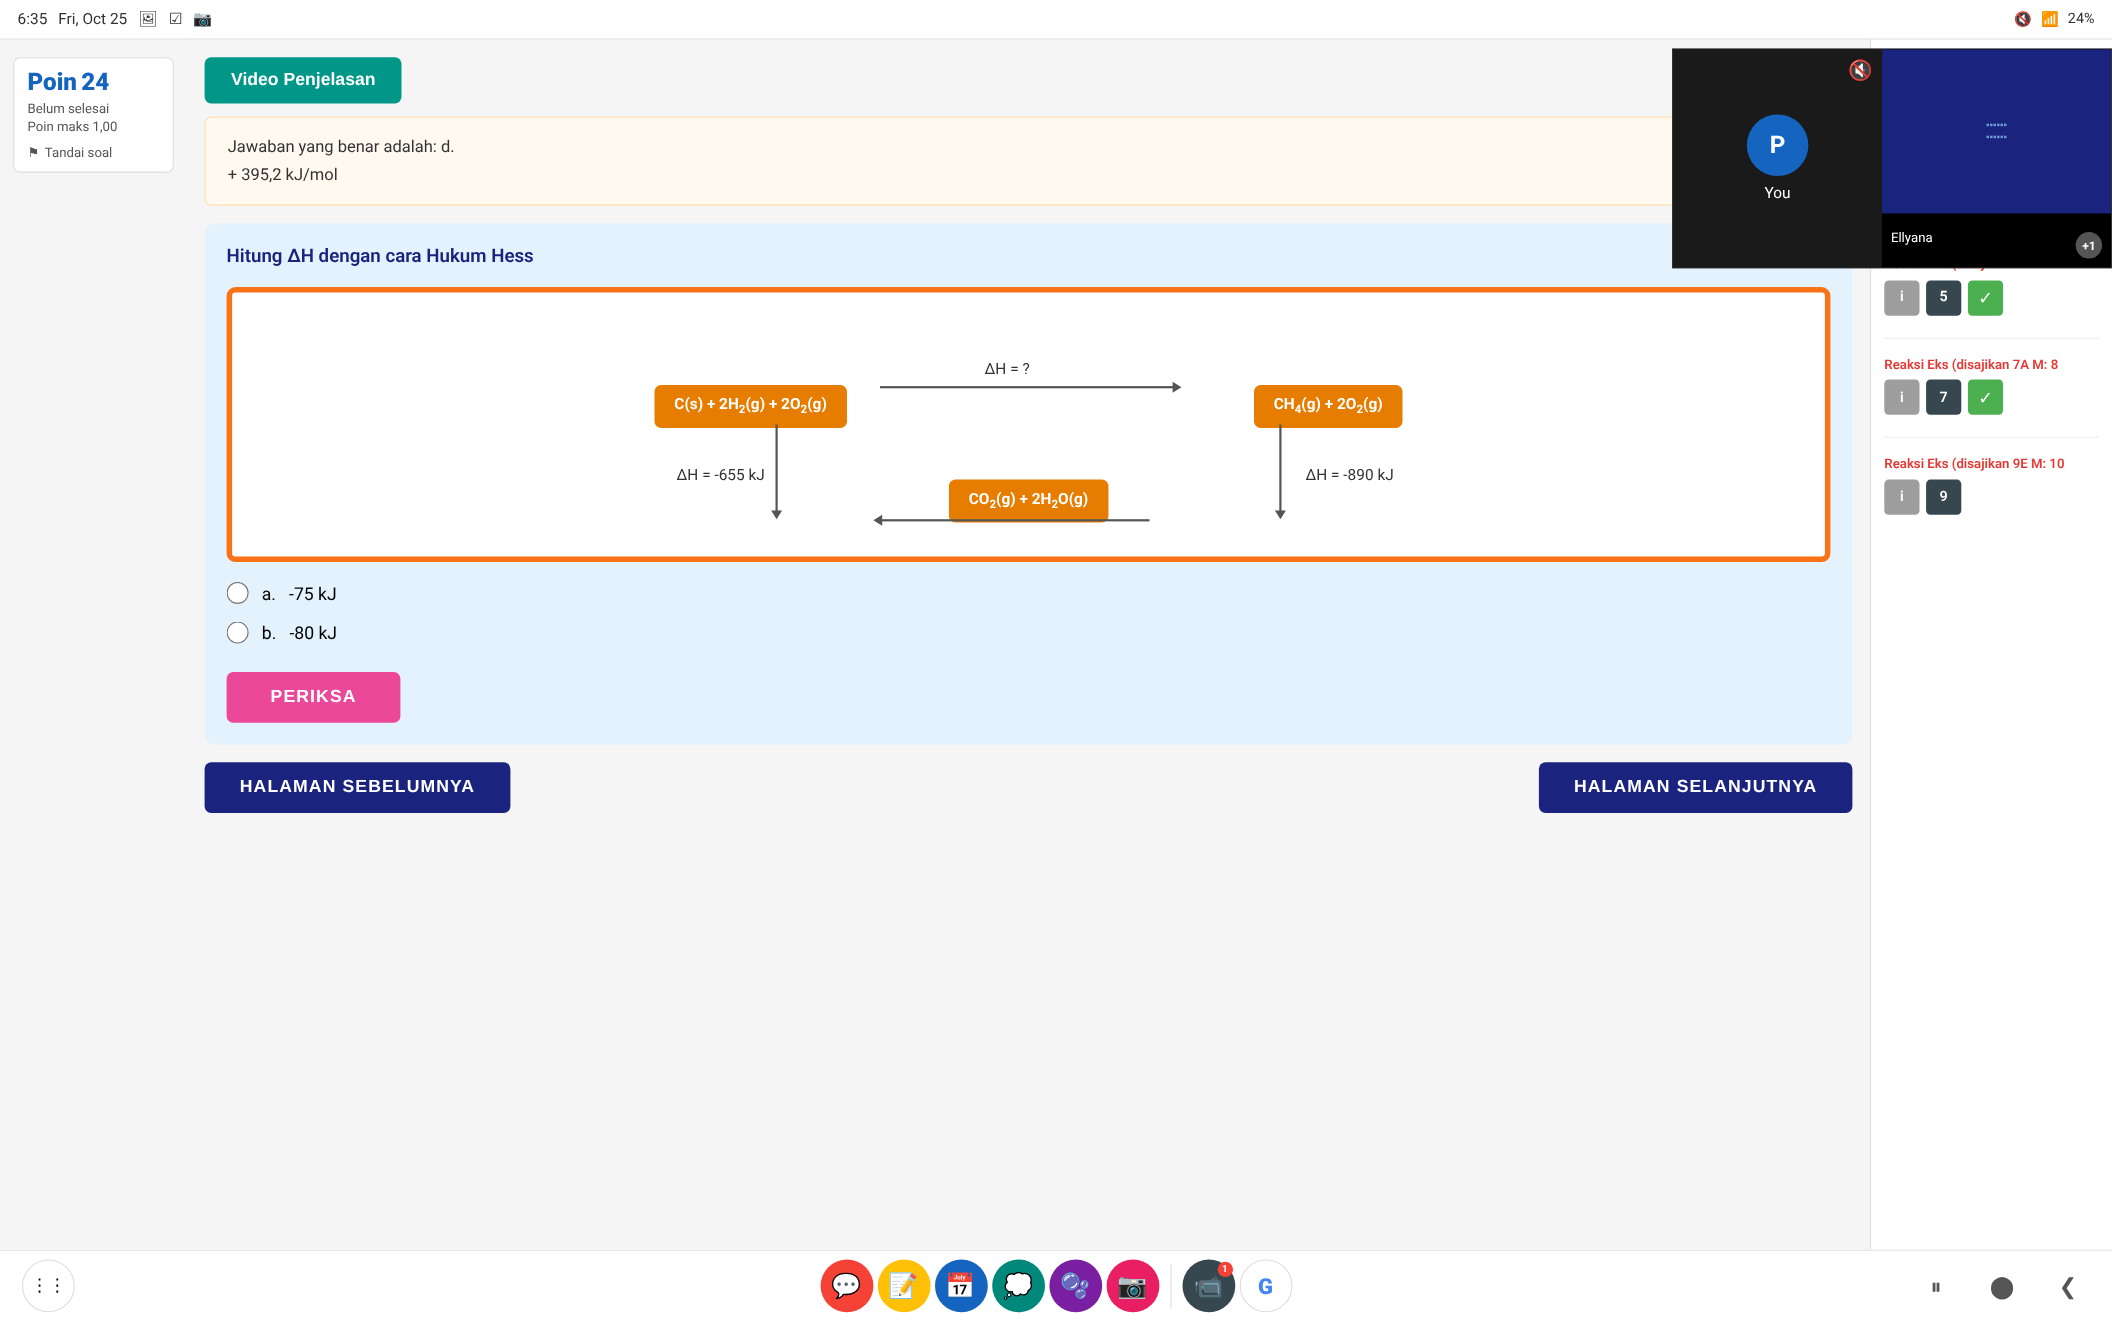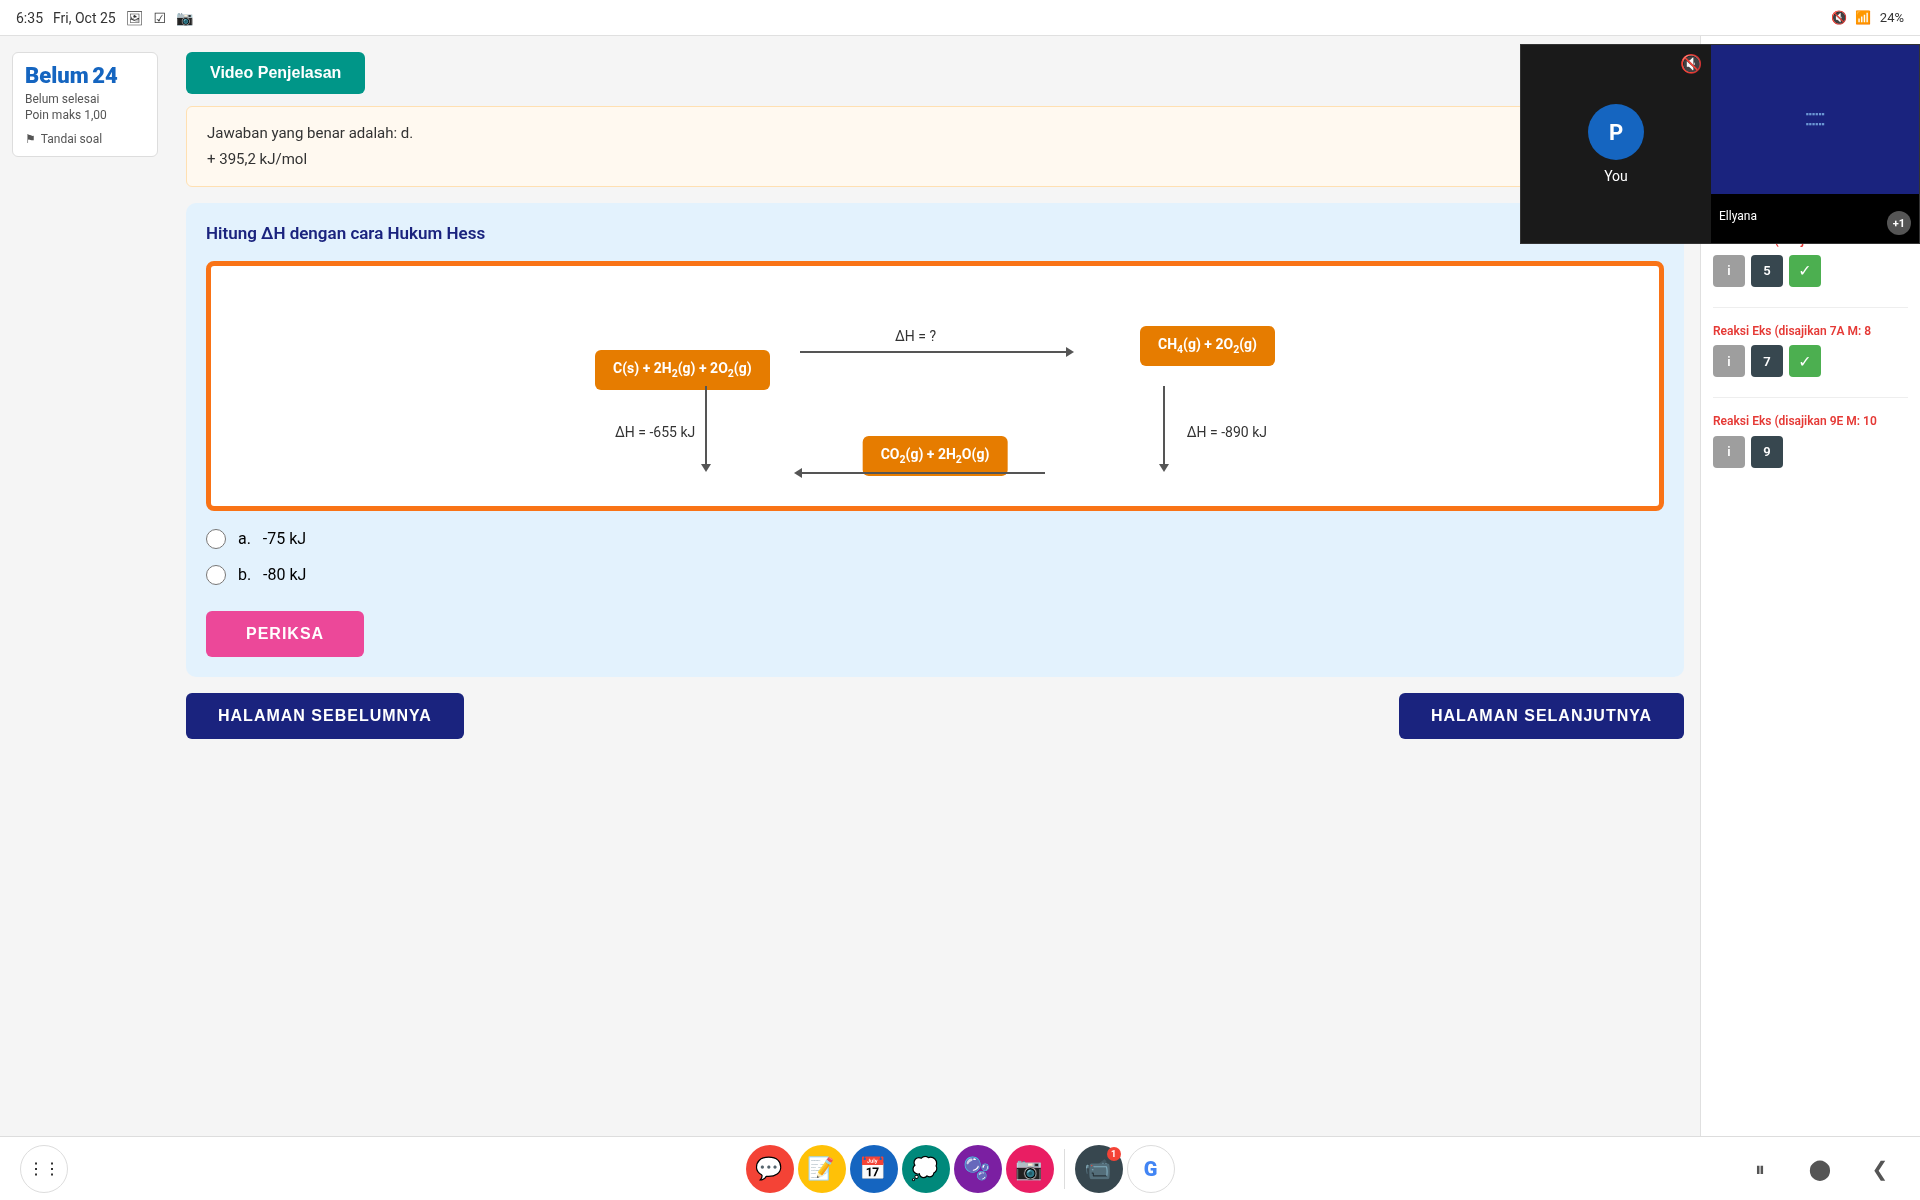--- a/index.html
+++ b/index.html
@@ -138,21 +138,21 @@
       position: absolute;
       background: #e67c00;
       color: #fff;
       font-weight: bold;
       font-size: 14px;
       padding: 10px 18px;
       border-radius: 6px;
       white-space: nowrap;
     }
     .hess-box.left { left: 10px; top: 64px; }
-    .hess-box.right { right: 10px; top: 40px; }
+    .hess-box.right { right: 10px; top: 64px; }
     .hess-box.bottom { left: 50%; top: 150px; transform: translateX(-50%); }
 
     
     .hess-arrow-top {
       position: absolute;
       top: 65px;
       left: 215px;
       width: 268px;
       height: 2px;
       background: #555;
@@ -222,21 +222,21 @@
       right: 18px;
       top: 138px;
       font-size: 14px;
       color: #333;
       white-space: nowrap;
     }
 
     
     .option {
       display: flex;
-      align-items: flex-start;
+      align-items: center;
       gap: 12px;
       margin-bottom: 16px;
       font-size: 16px;
     }
     .option input[type="radio"] {
       width: 20px;
       height: 20px;
       cursor: pointer;
     }
 
@@ -502,21 +502,21 @@
     <span>📶</span>
     <span>24%</span>
   </div>
 </div>
 
 <div style="display:flex; height: calc(1200px - 36px - 64px); overflow:hidden;">
 
   <div class="left-sidebar">
     <div class="soal-card">
       <div class="soal-number">
-        <span>Belum</span>
+        <span>Poin</span>
         <span style="font-size:22px; font-weight:900;">24</span>
       </div>
       <div class="soal-status">Belum selesai</div>
       <div class="soal-poin">Poin maks 1,00</div>
       <div class="tandai-soal">
         <span>⚑</span>
         <span>Tandai soal</span>
       </div>
     </div>
   </div>

